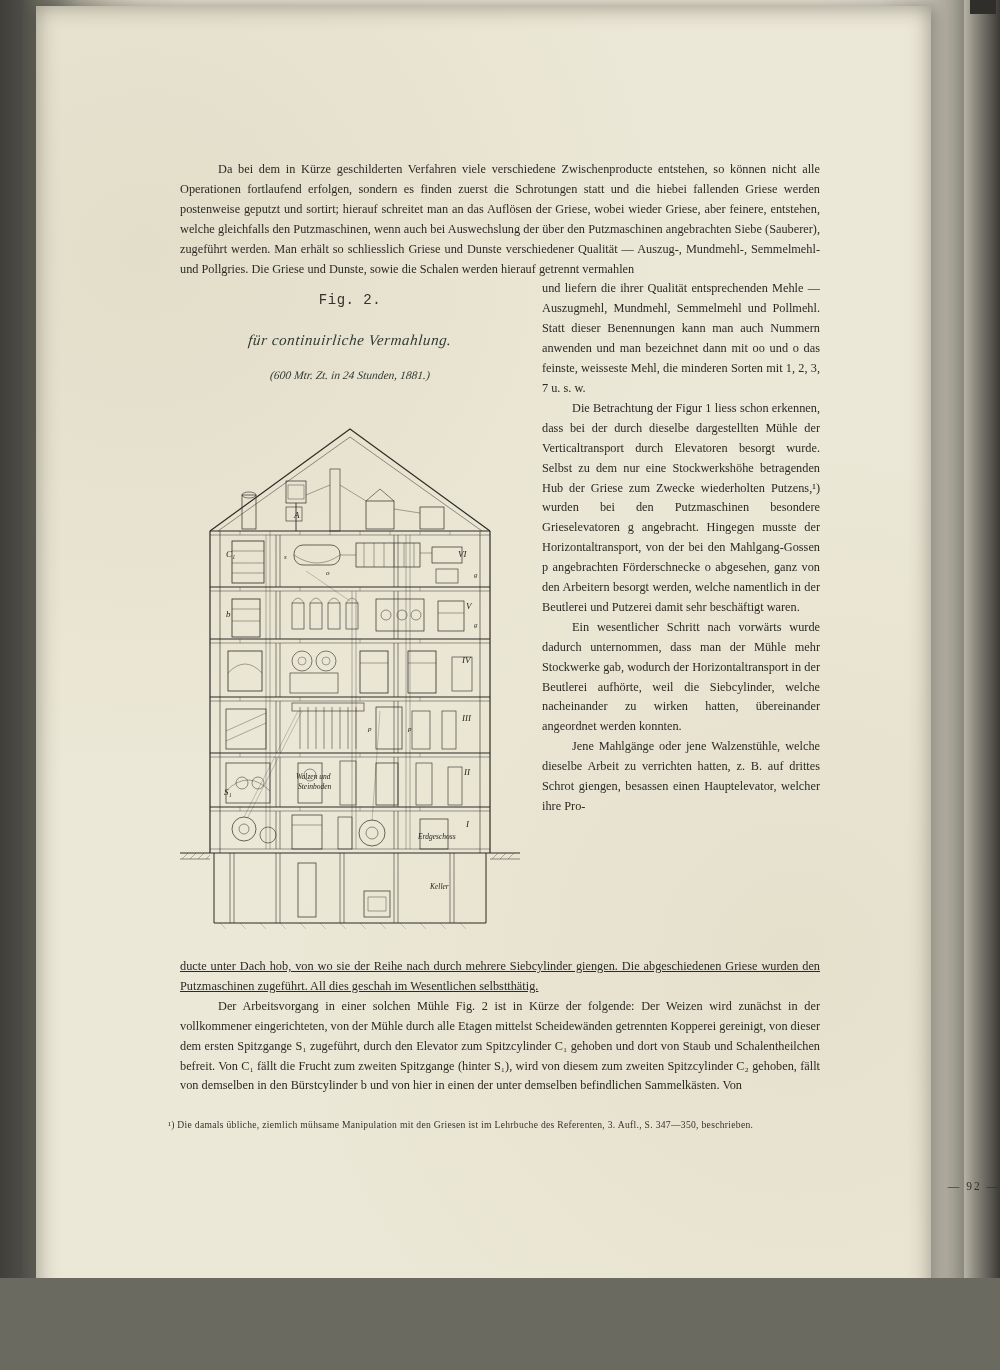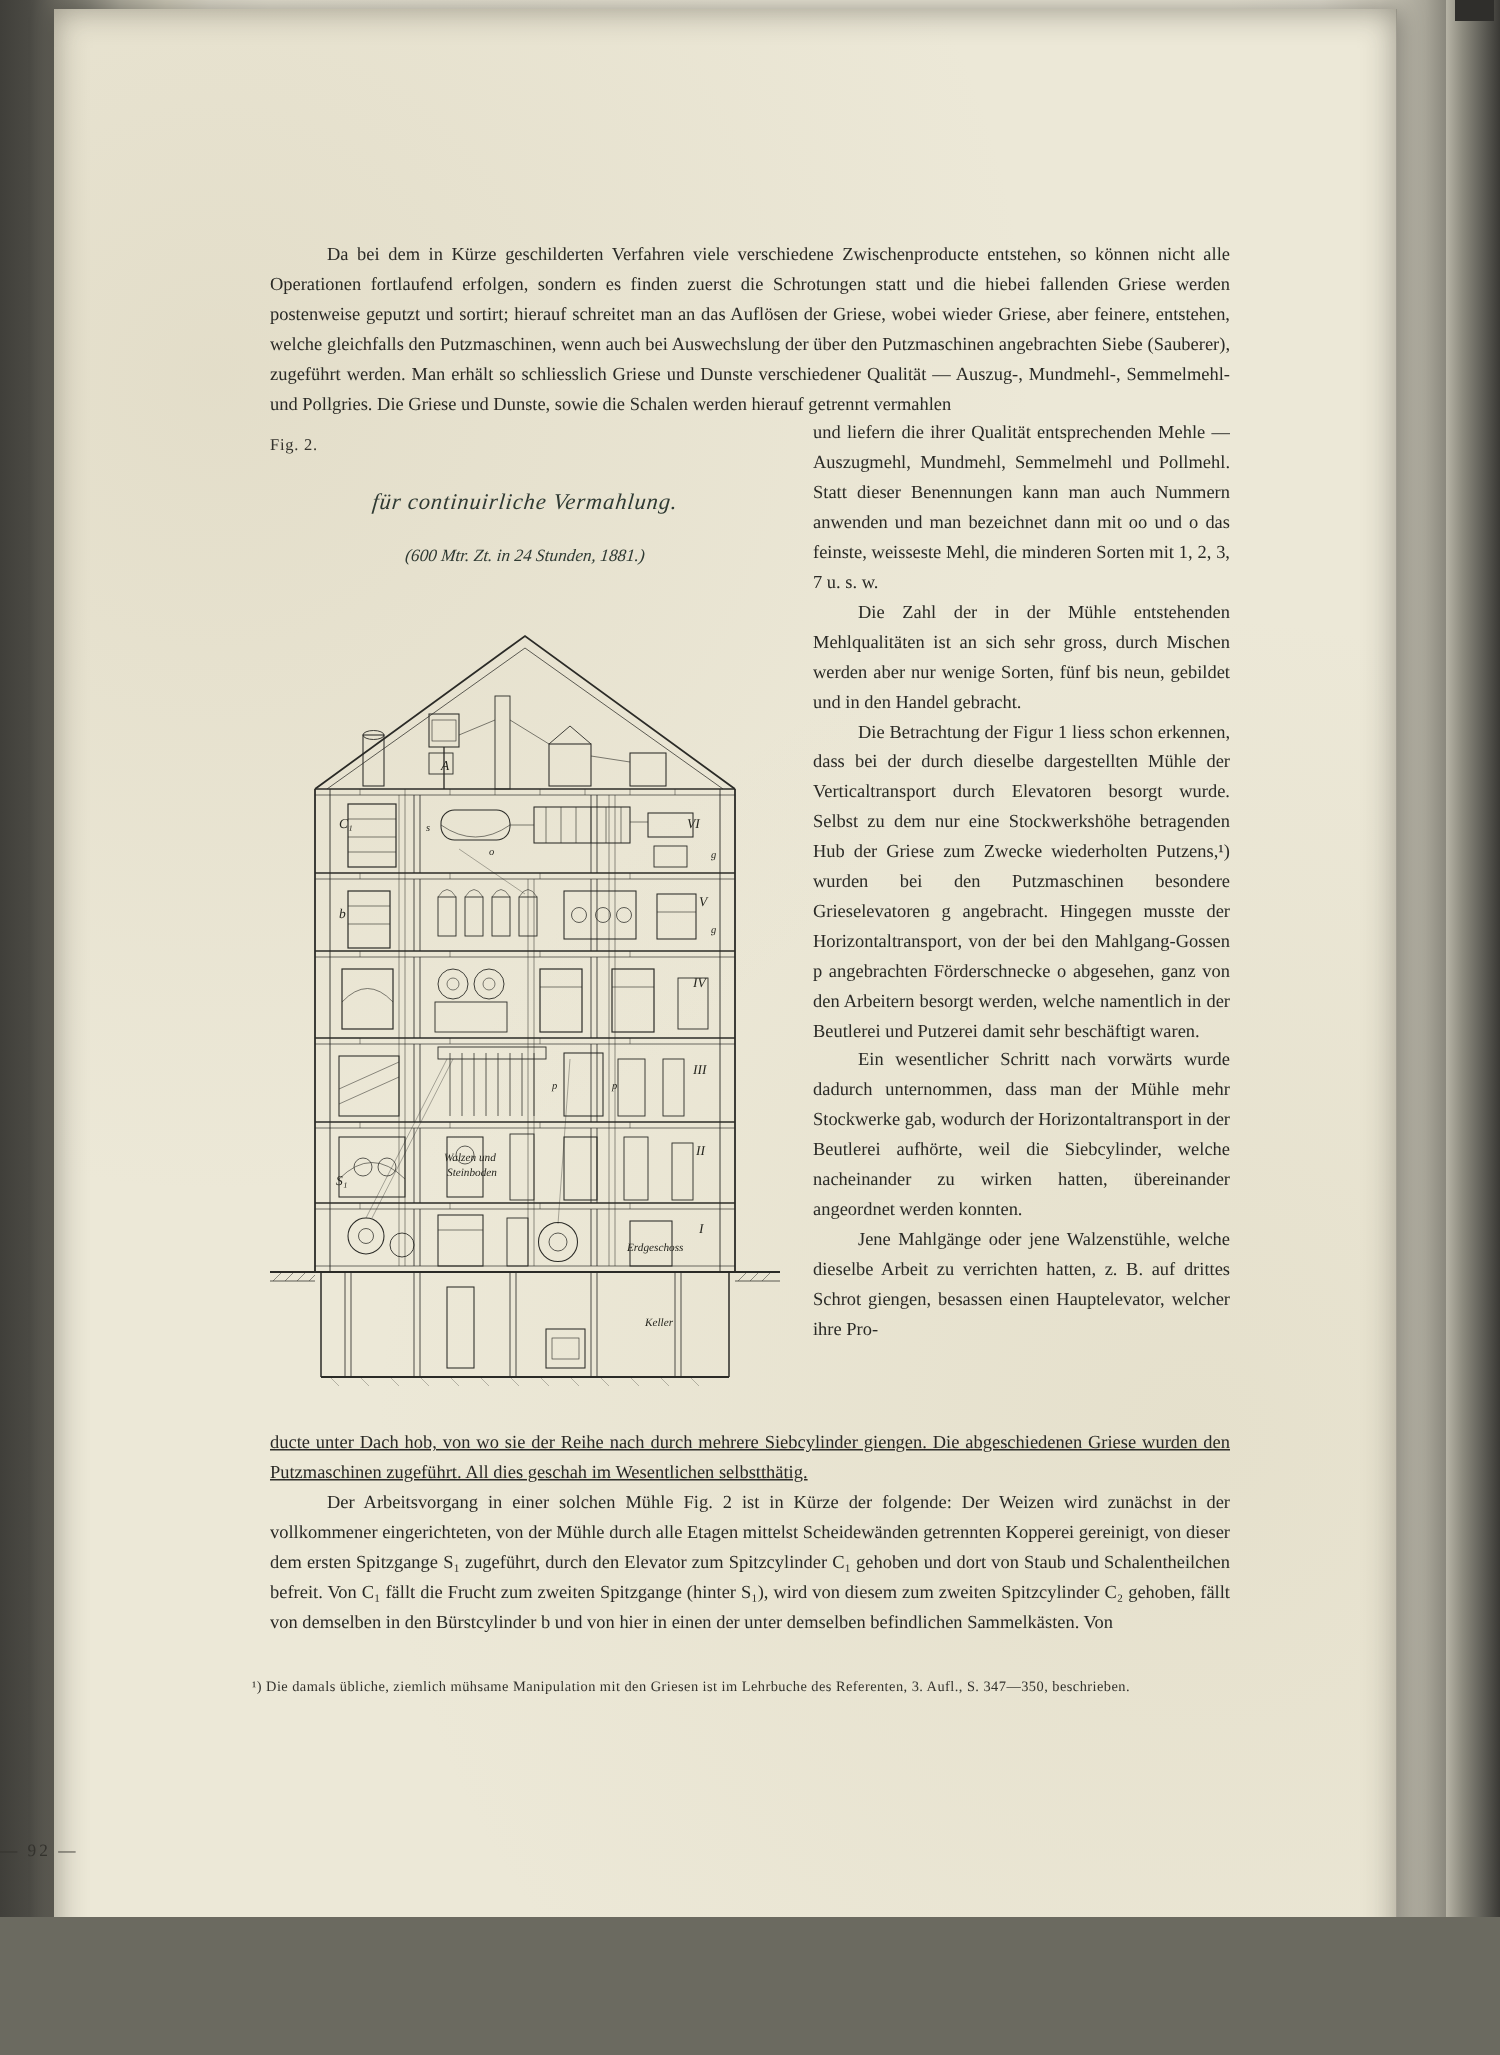--- a/index.html
+++ b/index.html
@@ -71,24 +71,26 @@
     text-indent: 38px;
     hyphens: auto;
   }
   
   .fig-block {
     float: left;
     width: 340px;
     margin: 10px 22px 6px 0;
   }
   .fig-caption-num {
-    font-size: 11px;
+    text-align: center;
+    font-size: 14px;
     letter-spacing: 0.5px;
     margin-bottom: 16px;
     color: #33322c;
+    font-family: Liberation Mono, monospace;
   }
   .fig-script {
     text-align: center;
     font-family: "Liberation Serif", serif;
     font-style: italic;
     font-size: 15px;
     color: #2f3a33;
     letter-spacing: 0.6px;
     transform: skewX(-6deg);
   }
@@ -130,25 +132,24 @@
     line-height: 1.55;
     color: #33322d;
     letter-spacing: 0.3px;
     text-align: justify;
   }
   .folio {
     position: absolute;
     left: 0;
     right: 0;
     top: 1180px;
-    text-align: left;
+    text-align: right;
     font-size: 11.5px;
     letter-spacing: 2px;
     color: #33322d;
-    margin-top: 48px;
   }
 </style>
 </head>
 <body>
 
 <div class="page-root">
   <div class="backdrop"></div>
   <div class="paper"></div>
   <div class="edge-right"></div>
   <div class="edge-top-notch"></div>
@@ -444,21 +445,20 @@
             <text x="118" y="378" font-size="7.5" font-style="italic">Steinboden</text>
             <text x="238" y="428" font-size="7.5" font-style="italic">Erdgeschoss</text>
             <text x="250" y="478" font-size="7.5" font-style="italic">Keller</text>
           </g>
         </svg>
       </div>
     </div>
 
     <div class="right-col">
       <p style="text-indent:0">und liefern die ihrer Qualität entsprechenden Mehle — Auszugmehl, Mundmehl, Semmelmehl und Pollmehl. Statt dieser Benennungen kann man auch Nummern anwenden und man bezeichnet dann mit oo und o das feinste, weisseste Mehl, die minderen Sorten mit 1, 2, 3, 7 u. s. w.</p>
-      <p>Die Zahl der in der Mühle entstehenden Mehlqualitäten ist an sich sehr gross, durch Mischen werden aber nur wenige Sorten, fünf bis neun, gebildet und in den Handel gebracht.</p>
       <p>Die Betrachtung der Figur 1 liess schon erkennen, dass bei der durch dieselbe dargestellten Mühle der Verticaltransport durch Elevatoren besorgt wurde. Selbst zu dem nur eine Stockwerkshöhe betragenden Hub der Griese zum Zwecke wiederholten Putzens,¹) wurden bei den Putzmaschinen besondere Grieselevatoren g angebracht. Hingegen musste der Horizontaltransport, von der bei den Mahlgang-Gossen p angebrachten Förderschnecke o abgesehen, ganz von den Arbeitern besorgt werden, welche namentlich in der Beutlerei und Putzerei damit sehr beschäftigt waren.</p>
       <p>Ein wesentlicher Schritt nach vorwärts wurde dadurch unternommen, dass man der Mühle mehr Stockwerke gab, wodurch der Horizontaltransport in der Beutlerei aufhörte, weil die Siebcylinder, welche nacheinander zu wirken hatten, übereinander angeordnet werden konnten.</p>
       <p>Jene Mahlgänge oder jene Walzenstühle, welche dieselbe Arbeit zu verrichten hatten, z. B. auf drittes Schrot giengen, besassen einen Hauptelevator, welcher ihre Pro-</p>
     </div>
 
     <div class="clear"></div>
 
     <p class="para after-fig" style="text-indent:0">ducte unter Dach hob, von wo sie der Reihe nach durch mehrere Siebcylinder giengen. Die abgeschiedenen Griese wurden den Putzmaschinen zugeführt. All dies geschah im Wesentlichen selbstthätig.</p>
     <p class="para">Der Arbeitsvorgang in einer solchen Mühle Fig. 2 ist in Kürze der folgende: Der Weizen wird zunächst in der vollkommener eingerichteten, von der Mühle durch alle Etagen mittelst Scheidewänden getrennten Kopperei gereinigt, von dieser dem ersten Spitzgange S₁ zugeführt, durch den Elevator zum Spitzcylinder C₁ gehoben und dort von Staub und Schalentheilchen befreit. Von C₁ fällt die Frucht zum zweiten Spitzgange (hinter S₁), wird von diesem zum zweiten Spitzcylinder C₂ gehoben, fällt von demselben in den Bürstcylinder b und von hier in einen der unter demselben befindlichen Sammelkästen. Von</p>
   </div>

